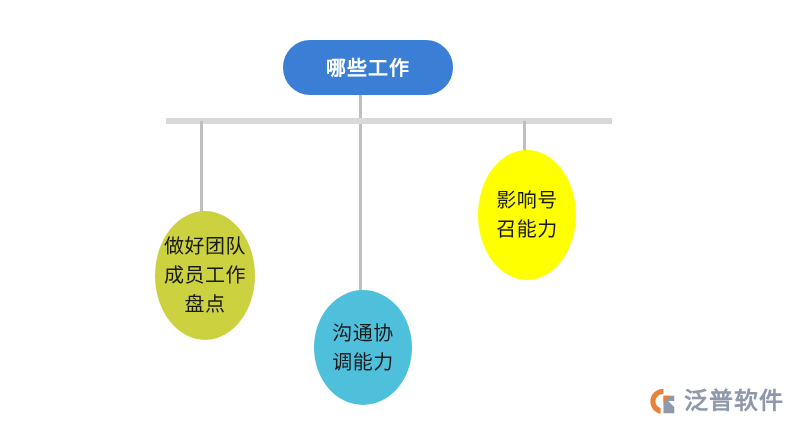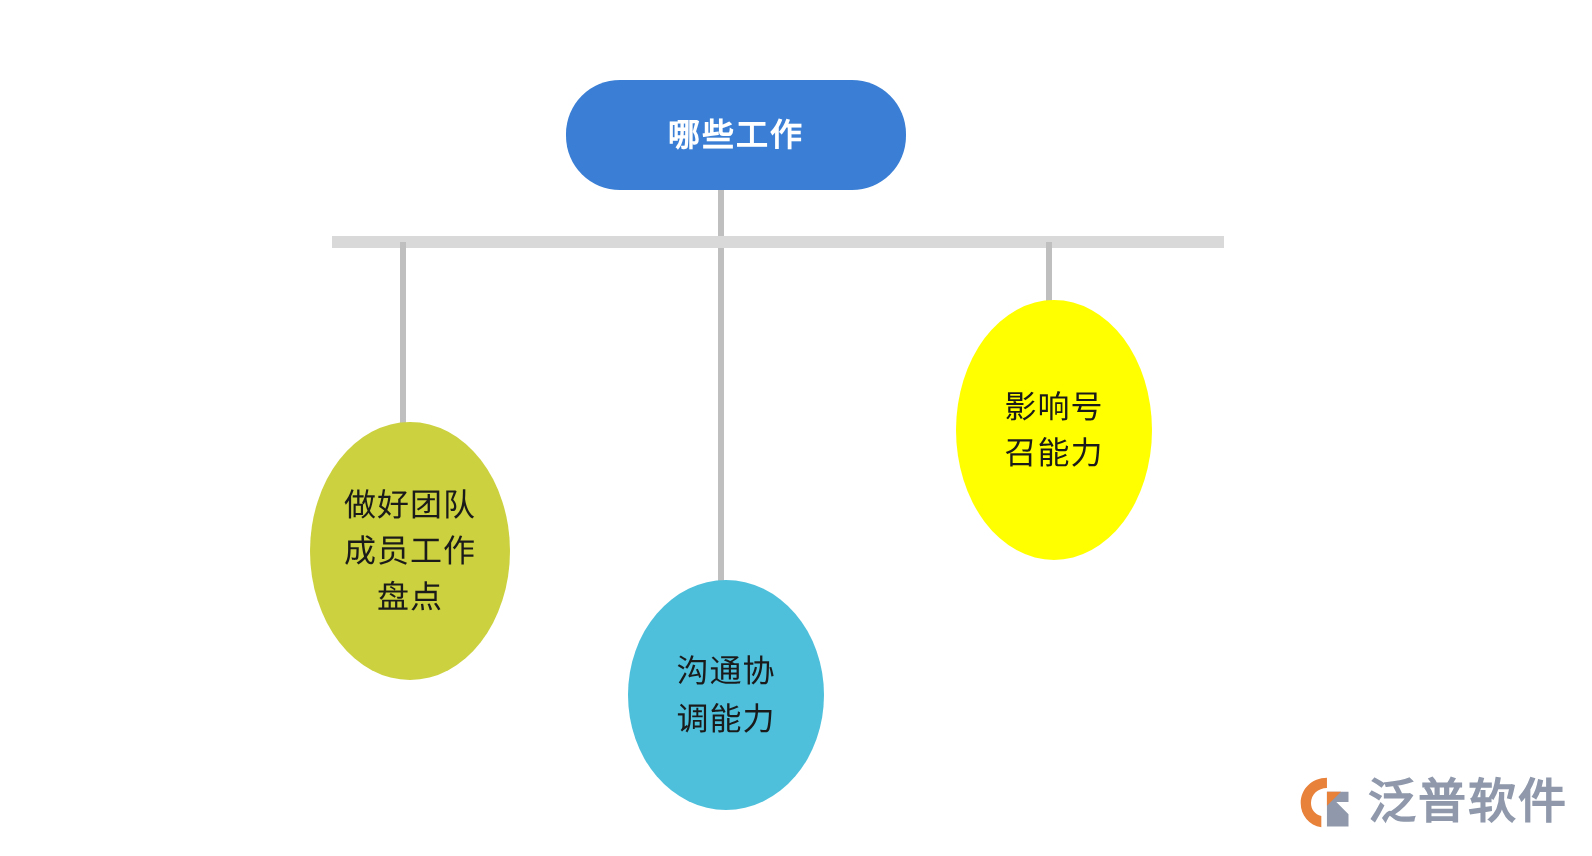--- a/index.html
+++ b/index.html
@@ -28,21 +28,21 @@
     height: 55px;
     background: #3a7fd5;
     border-radius: 27px;
     display: flex;
     align-items: center;
     justify-content: center;
     box-sizing: border-box;
   }
   .root-node-label {
     color: #ffffff;
-    font-size: 16px;
+    font-size: 20px;
     font-weight: bold;
     letter-spacing: 1px;
     line-height: 1;
     white-space: nowrap;
   }
 
   
   .spine {
     position: absolute;
     left: 166px;
@@ -64,21 +64,21 @@
   .leaf {
     position: absolute;
     display: flex;
     align-items: center;
     justify-content: center;
     border-radius: 50%;
     box-sizing: border-box;
   }
   .leaf-label {
     color: #1a1a1a;
-    font-size: 16px;
+    font-size: 20px;
     line-height: 1.45;
     text-align: center;
     font-family: "DejaVu Serif", "Liberation Serif", serif;
     white-space: pre-line;
     letter-spacing: 0.5px;
   }
 
   .leaf-green {
     left: 155px;
     top: 211px;

